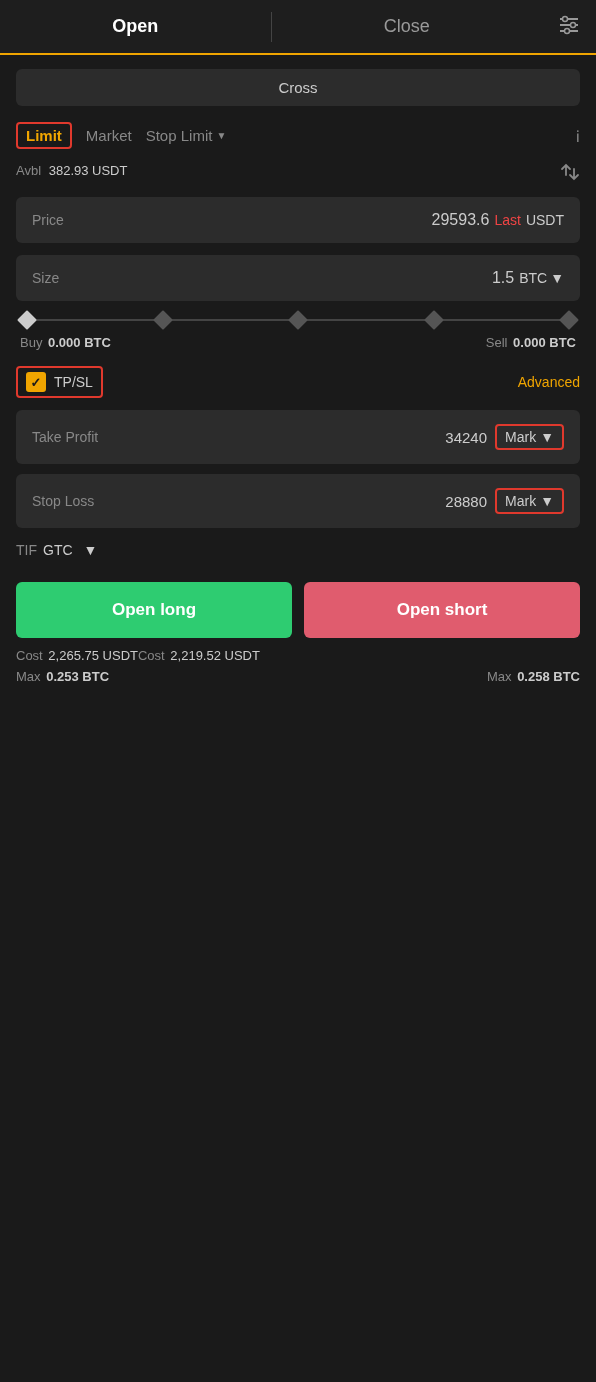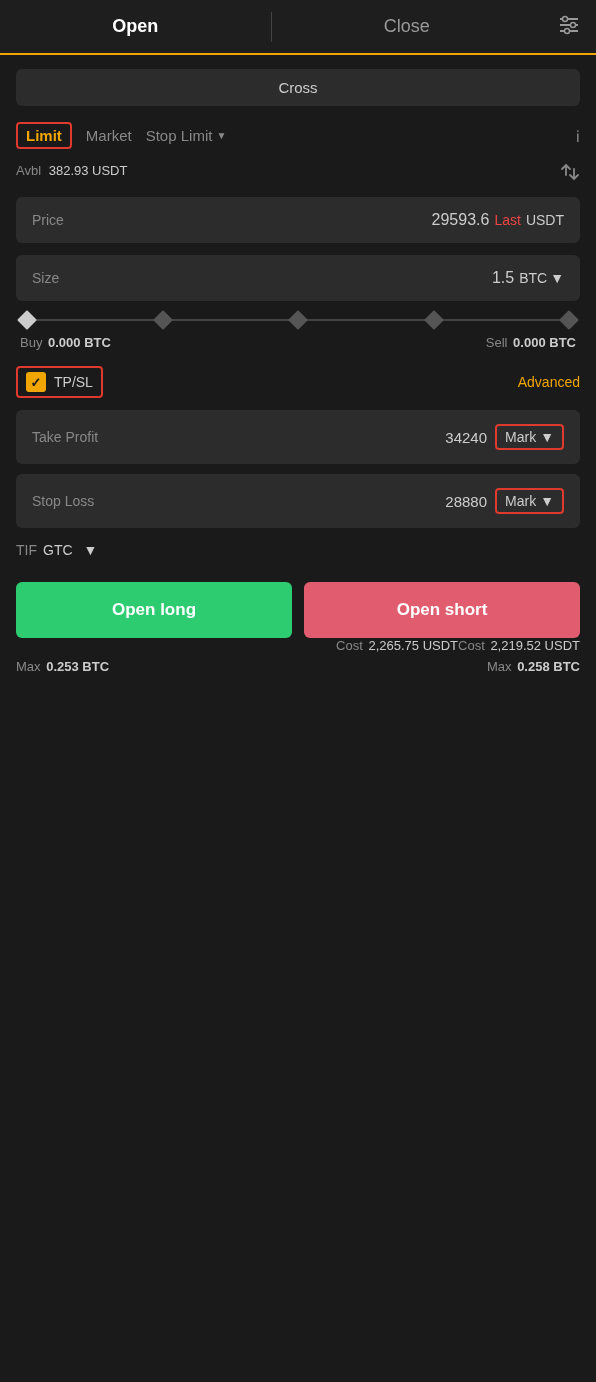--- a/index.html
+++ b/index.html
@@ -282,21 +282,21 @@
       display: flex;
       align-items: center;
       gap: 11px;
       cursor: pointer;
     }
 
     
     .action-buttons {
       display: flex;
       gap: 12px;
-      margin-bottom: 0;
+      margin-bottom: 10px;
     }
     .btn-long {
       flex: 1;
       background: #2ecc71;
       border: none;
       border-radius: 6px;
       color: #fff;
       font-size: 17px;
       font-weight: 600;
       padding: 18px 0;
@@ -310,21 +310,21 @@
       color: #fff;
       font-size: 17px;
       font-weight: 600;
       padding: 18px 0;
       cursor: pointer;
     }
 
     
     .cost-row {
       display: flex;
-      justify-content: flex-end;
+      justify-content: flex-start;
       font-size: 13px;
       color: #888;
       margin-bottom: 6px;
     }
     .max-row {
       display: flex;
       justify-content: space-between;
       font-size: 13px;
       color: #888;
     }

